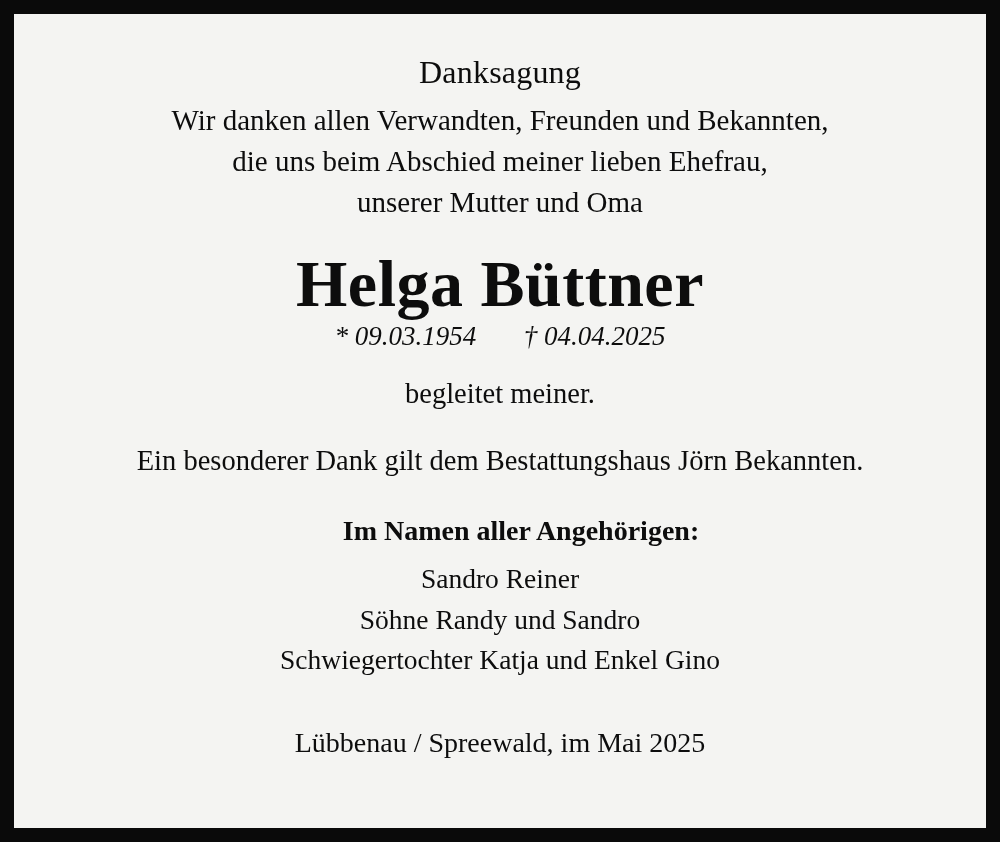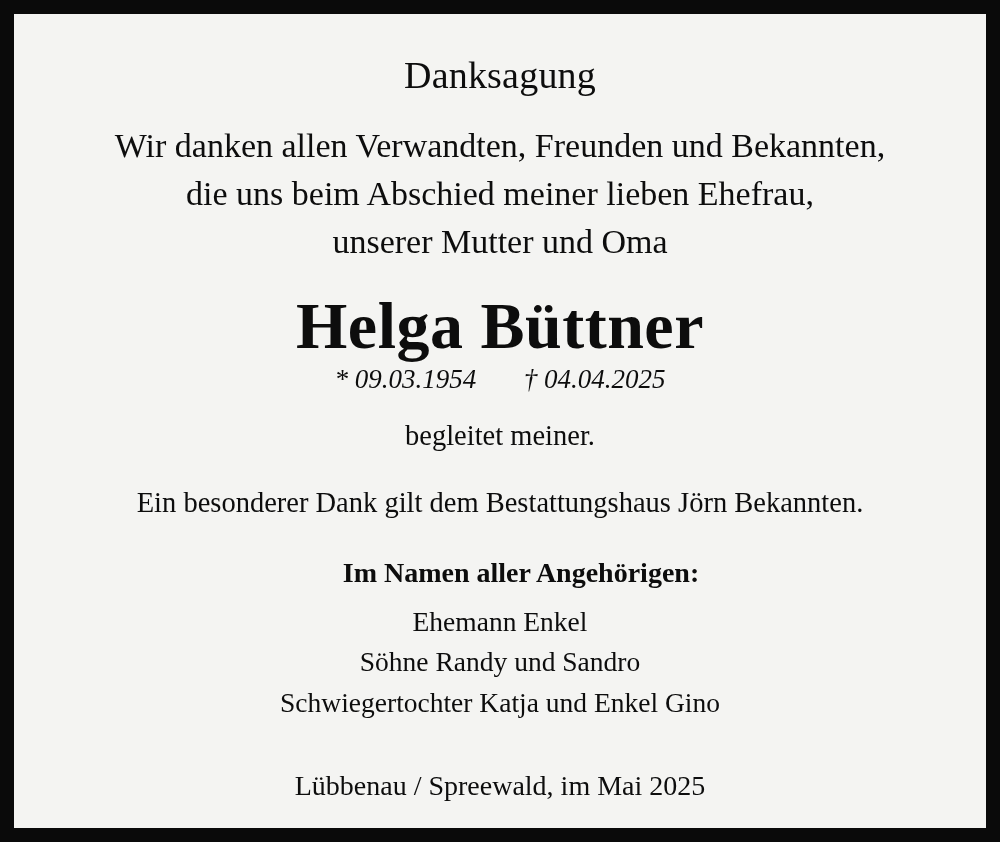--- a/index.html
+++ b/index.html
@@ -28,27 +28,27 @@
     width: 100%;
     height: 100%;
     background: #f4f4f2;
     padding: 38px 34px 20px 34px;
     display: flex;
     flex-direction: column;
     align-items: center;
     text-align: center;
   }
   .heading {
-    font-size: 38px;
+    font-size: 32px;
     line-height: 1.25;
     letter-spacing: 0.2px;
-    margin-bottom: 22px;
+    margin-bottom: 8px;
   }
   .intro {
-    font-size: 34px;
+    font-size: 29px;
     line-height: 1.42;
     margin: 0;
   }
   .intro .line {
     display: block;
     white-space: nowrap;
   }
   .name {
     font-size: 66px;
     font-weight: 700;
@@ -120,21 +120,21 @@
       <span>† 04.04.2025</span>
     </div>
 
     <div class="continuation">begleitet meiner.</div>
 
     <div class="thanks">Ein besonderer Dank gilt dem Bestattungshaus Jörn Bekannten.</div>
 
     <div class="family-title">Im Namen aller Angehörigen:</div>
 
     <div class="family-list">
-      <span class="line">Ehemann Enkel</span>
+      <span class="line">Sandro Reiner</span>
       <span class="line">Söhne Randy und Sandro</span>
       <span class="line">Schwiegertochter Katja und Enkel Gino</span>
     </div>
 
     <div class="place-date">Lübbenau / Spreewald, im Mai 2025</div>
 
   </div>
 </div>
 
 </body></html>

